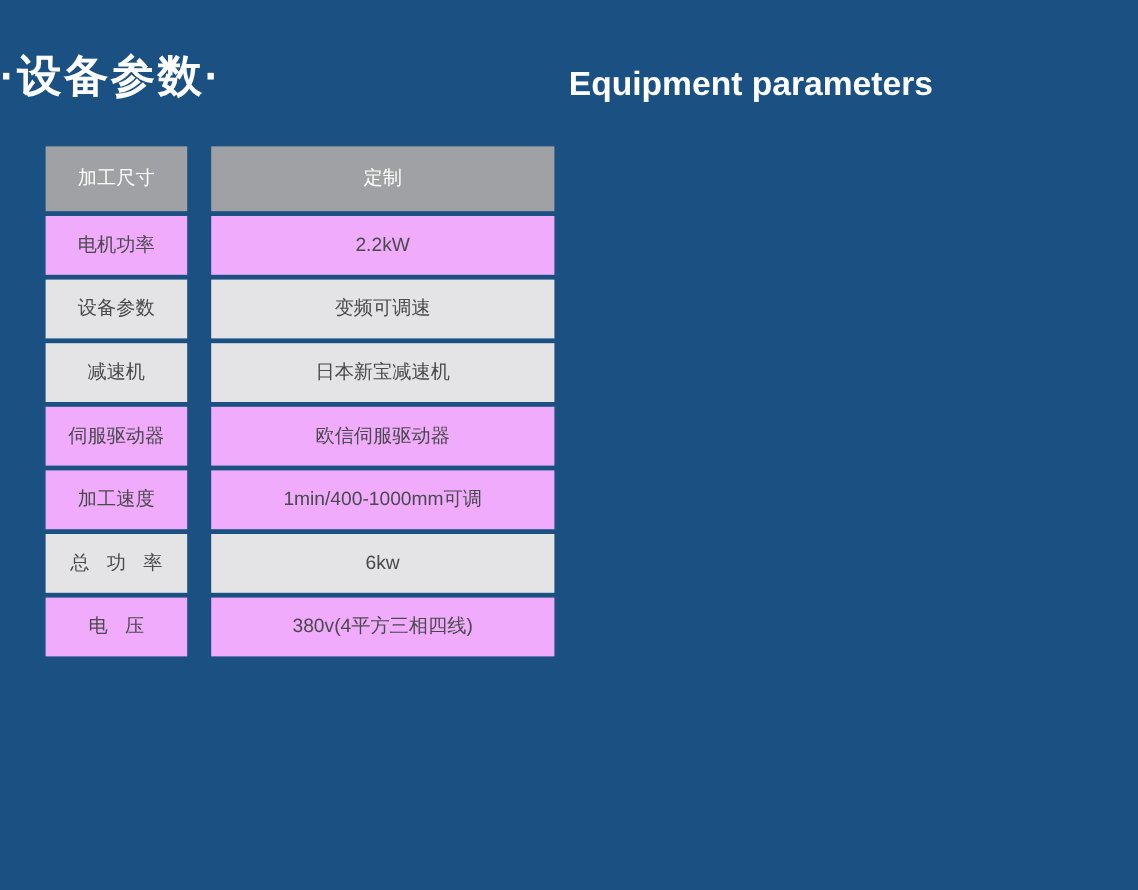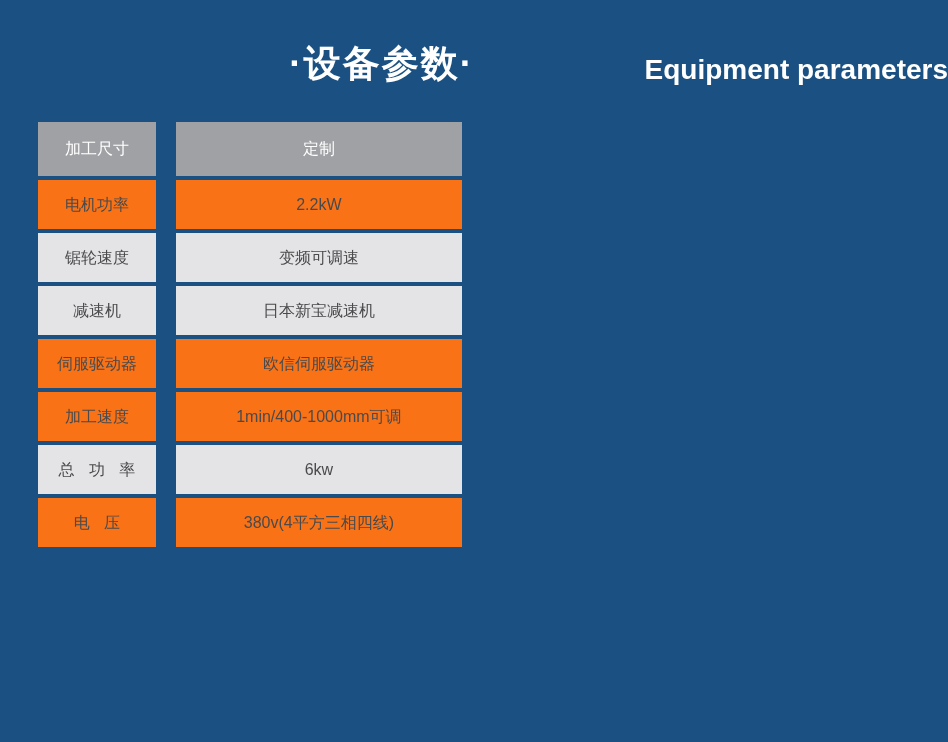--- a/index.html
+++ b/index.html
@@ -10,21 +10,21 @@
     overflow:hidden;
   }
   .page{position:relative;width:948px;height:742px;}
 
   .panel{position:absolute;top:0;width:474px;height:742px;}
   .panel-left{left:0;}
   .panel-right{left:474px;}
 
   .title{
     position:absolute;left:0;right:0;top:42px;
-    text-align:right;
+    text-align:left;
     color:#ffffff;
     font-weight:bold;
     white-space:nowrap;
   }
   .title-cn{font-size:37px;letter-spacing:2px;line-height:44px;}
   .title-en{font-size:28px;letter-spacing:0px;line-height:44px;top:48px;}
 
   .table{
     position:absolute;
     top:122px;
@@ -46,21 +46,21 @@
     text-align:center;
     color:#4a4a4c;
     font-size:16px;
     line-height:1.25;
     padding:0 6px;
     box-sizing:border-box;
   }
   .table-left .cell.k{width:125px;}
   .table-left .cell.v{width:305px;text-align:center;}
 
-  .row.shade-a .cell{background:#f97316;}
+  .row.shade-a .cell{background:#f0abfc;}
   .row.shade-b .cell{background:#e4e4e6;}
   .row.head .cell{background:#9fa1a4;color:#ffffff;}
   .row.head{height:54px;}
   .cell.spaced{letter-spacing:5px;text-indent:5px;}
 </style>
 </head>
 <body>
 
 <div class="page">
 
@@ -73,21 +73,21 @@
         <div class="cell k">加工尺寸</div>
         <div class="cell v">定制</div>
       </div>
 
       <div class="row shade-a">
         <div class="cell k">电机功率</div>
         <div class="cell v">2.2kW</div>
       </div>
 
       <div class="row shade-b">
-        <div class="cell k">锯轮速度</div>
+        <div class="cell k">设备参数</div>
         <div class="cell v">变频可调速</div>
       </div>
 
       <div class="row shade-b">
         <div class="cell k">减速机</div>
         <div class="cell v">日本新宝减速机</div>
       </div>
 
       <div class="row shade-a">
         <div class="cell k">伺服驱动器</div>

